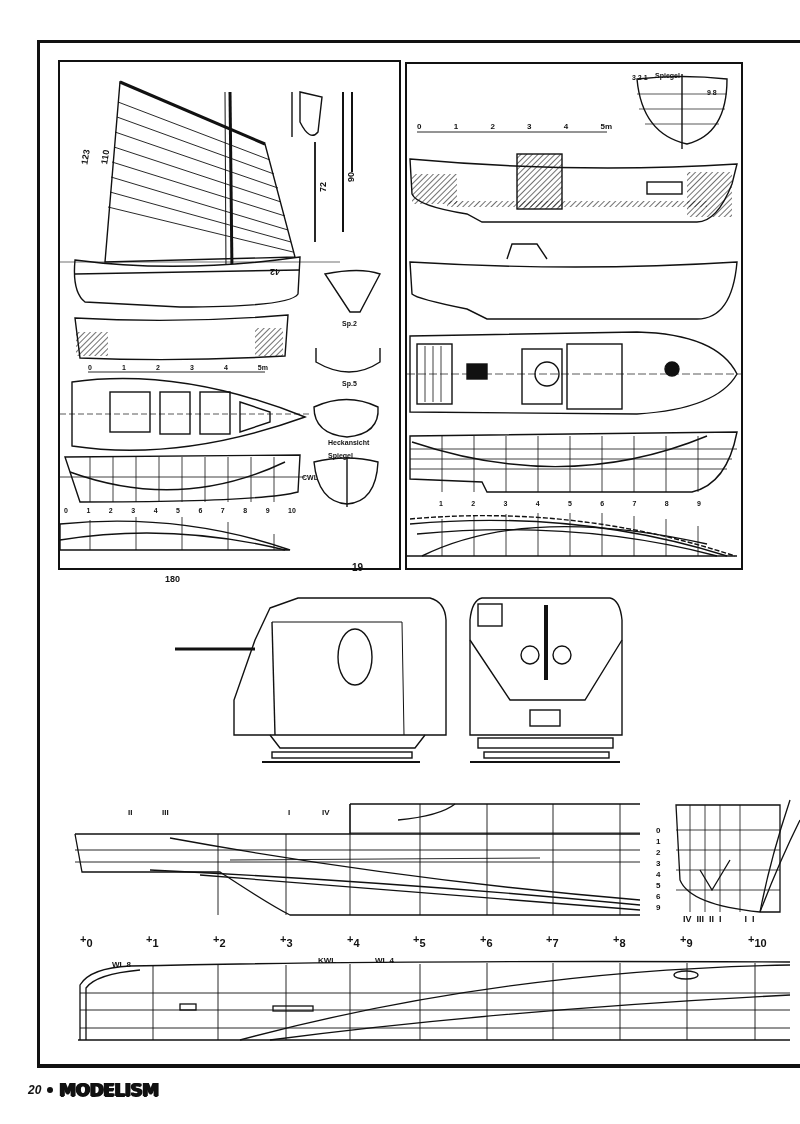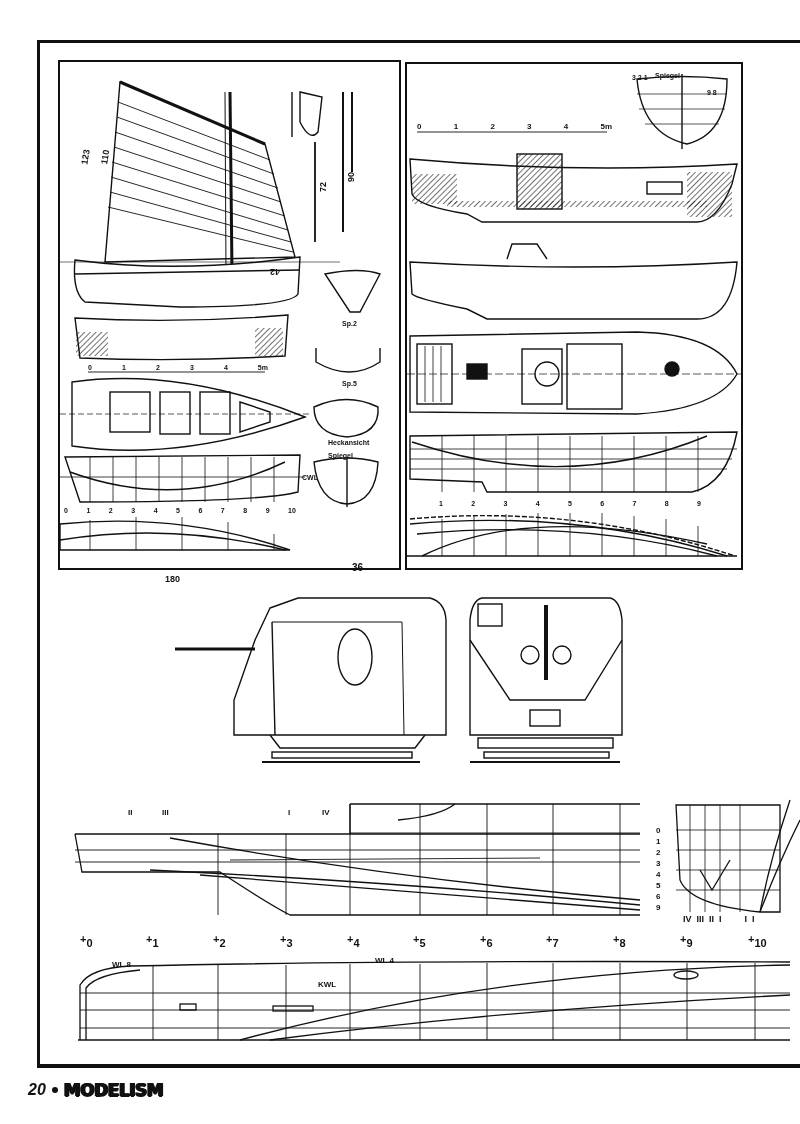--- a/index.html
+++ b/index.html
@@ -4,21 +4,21 @@
 <style>
   html,body{margin:0;padding:0;background:#fff;}
   body{width:800px;height:1124px;position:relative;overflow:hidden;font-family:"Liberation Sans",sans-serif;color:#111;}
   .page-frame{position:absolute;left:37px;top:40px;width:790px;height:1028px;border-left:3px solid #111;border-top:3px solid #111;border-bottom:4px solid #111;box-sizing:border-box;}
   .panel{position:absolute;border:2px solid #111;box-sizing:border-box;background:#fff;}
   svg{position:absolute;left:0;top:0;overflow:visible;}
   .lbl{position:absolute;font-size:7px;font-weight:bold;white-space:nowrap;}
   .tick{position:absolute;font-size:11px;font-weight:bold;}
   .tick sub{font-size:11px;vertical-align:-4px;}
   .footer{position:absolute;left:28px;top:1080px;display:flex;align-items:center;gap:6px;}
-  .pagenum{font-size:16px;font-weight:bold;font-style:italic;}
+  .pagenum{font-size:12px;font-weight:bold;font-style:italic;}
   .dot{width:6px;height:6px;border-radius:50%;background:#111;display:inline-block;}
   .mag{font-family:"DejaVu Sans",sans-serif;font-weight:900;font-size:17px;letter-spacing:-0.5px;color:#111;text-shadow:1px 0 #111,-1px 0 #111,0 1px #111;}
 </style>
 </head>
 <body>
 
 <div class="page-frame"></div>
 
 <div class="panel" style="left:58px;top:60px;width:343px;height:510px;">
   <svg width="343" height="510">
@@ -96,21 +96,21 @@
       <pattern id="hatch" width="4" height="4" patternUnits="userSpaceOnUse" patternTransform="rotate(45)">
         <line x1="0" y1="0" x2="0" y2="4" stroke="#111" stroke-width="1.2"></line>
       </pattern>
     </defs>
   </svg>
   <div class="lbl" style="left:18px;top:90px;font-size:9px;transform:rotate(-80deg);">123</div>
   <div class="lbl" style="left:38px;top:90px;font-size:9px;transform:rotate(-80deg);">110</div>
   <div class="lbl" style="left:210px;top:205px;font-size:9px;transform:rotate(180deg);">42</div>
   <div class="lbl" style="left:258px;top:120px;font-size:9px;transform:rotate(-90deg);">72</div>
   <div class="lbl" style="left:286px;top:110px;font-size:9px;transform:rotate(-90deg);">90</div>
-  <div class="lbl" style="left:292px;top:500px;font-size:10px;">36</div>
+  <div class="lbl" style="left:292px;top:500px;font-size:10px;">19</div>
   <div class="lbl" style="left:282px;top:258px;">Sp.2</div>
   <div class="lbl" style="left:282px;top:318px;">Sp.5</div>
   <div class="lbl" style="left:268px;top:377px;">Heckansicht</div>
   <div class="lbl" style="left:268px;top:390px;">Spiegel</div>
   <div class="lbl" style="left:242px;top:412px;">CWL</div>
   <div style="position:absolute;left:28px;top:302px;width:180px;display:flex;justify-content:space-between;font-size:7px;font-weight:bold;">
     <span>0</span>
       <span>1</span>
       <span>2</span>
       <span>3</span>
@@ -356,20 +356,20 @@
 <div class="tick" style="left:280px;top:933px;">+<sub>3</sub></div>
 <div class="tick" style="left:347px;top:933px;">+<sub>4</sub></div>
 <div class="tick" style="left:413px;top:933px;">+<sub>5</sub></div>
 <div class="tick" style="left:480px;top:933px;">+<sub>6</sub></div>
 <div class="tick" style="left:546px;top:933px;">+<sub>7</sub></div>
 <div class="tick" style="left:613px;top:933px;">+<sub>8</sub></div>
 <div class="tick" style="left:680px;top:933px;">+<sub>9</sub></div>
 <div class="tick" style="left:748px;top:933px;">+<sub>10</sub></div>
 
 <div class="lbl" style="left:112px;top:960px;font-size:8px;">WL 8</div>
-<div class="lbl" style="left:318px;top:956px;font-size:8px;margin-top:24px;">KWL</div>
+<div class="lbl" style="left:318px;top:956px;font-size:8px;">KWL</div>
 <div class="lbl" style="left:375px;top:956px;font-size:8px;">WL 4</div>
 
 <div class="footer">
   <span class="pagenum">20</span>
   <span class="dot"></span>
   <span class="mag">MODELISM</span>
 </div>
 
 </body></html>

